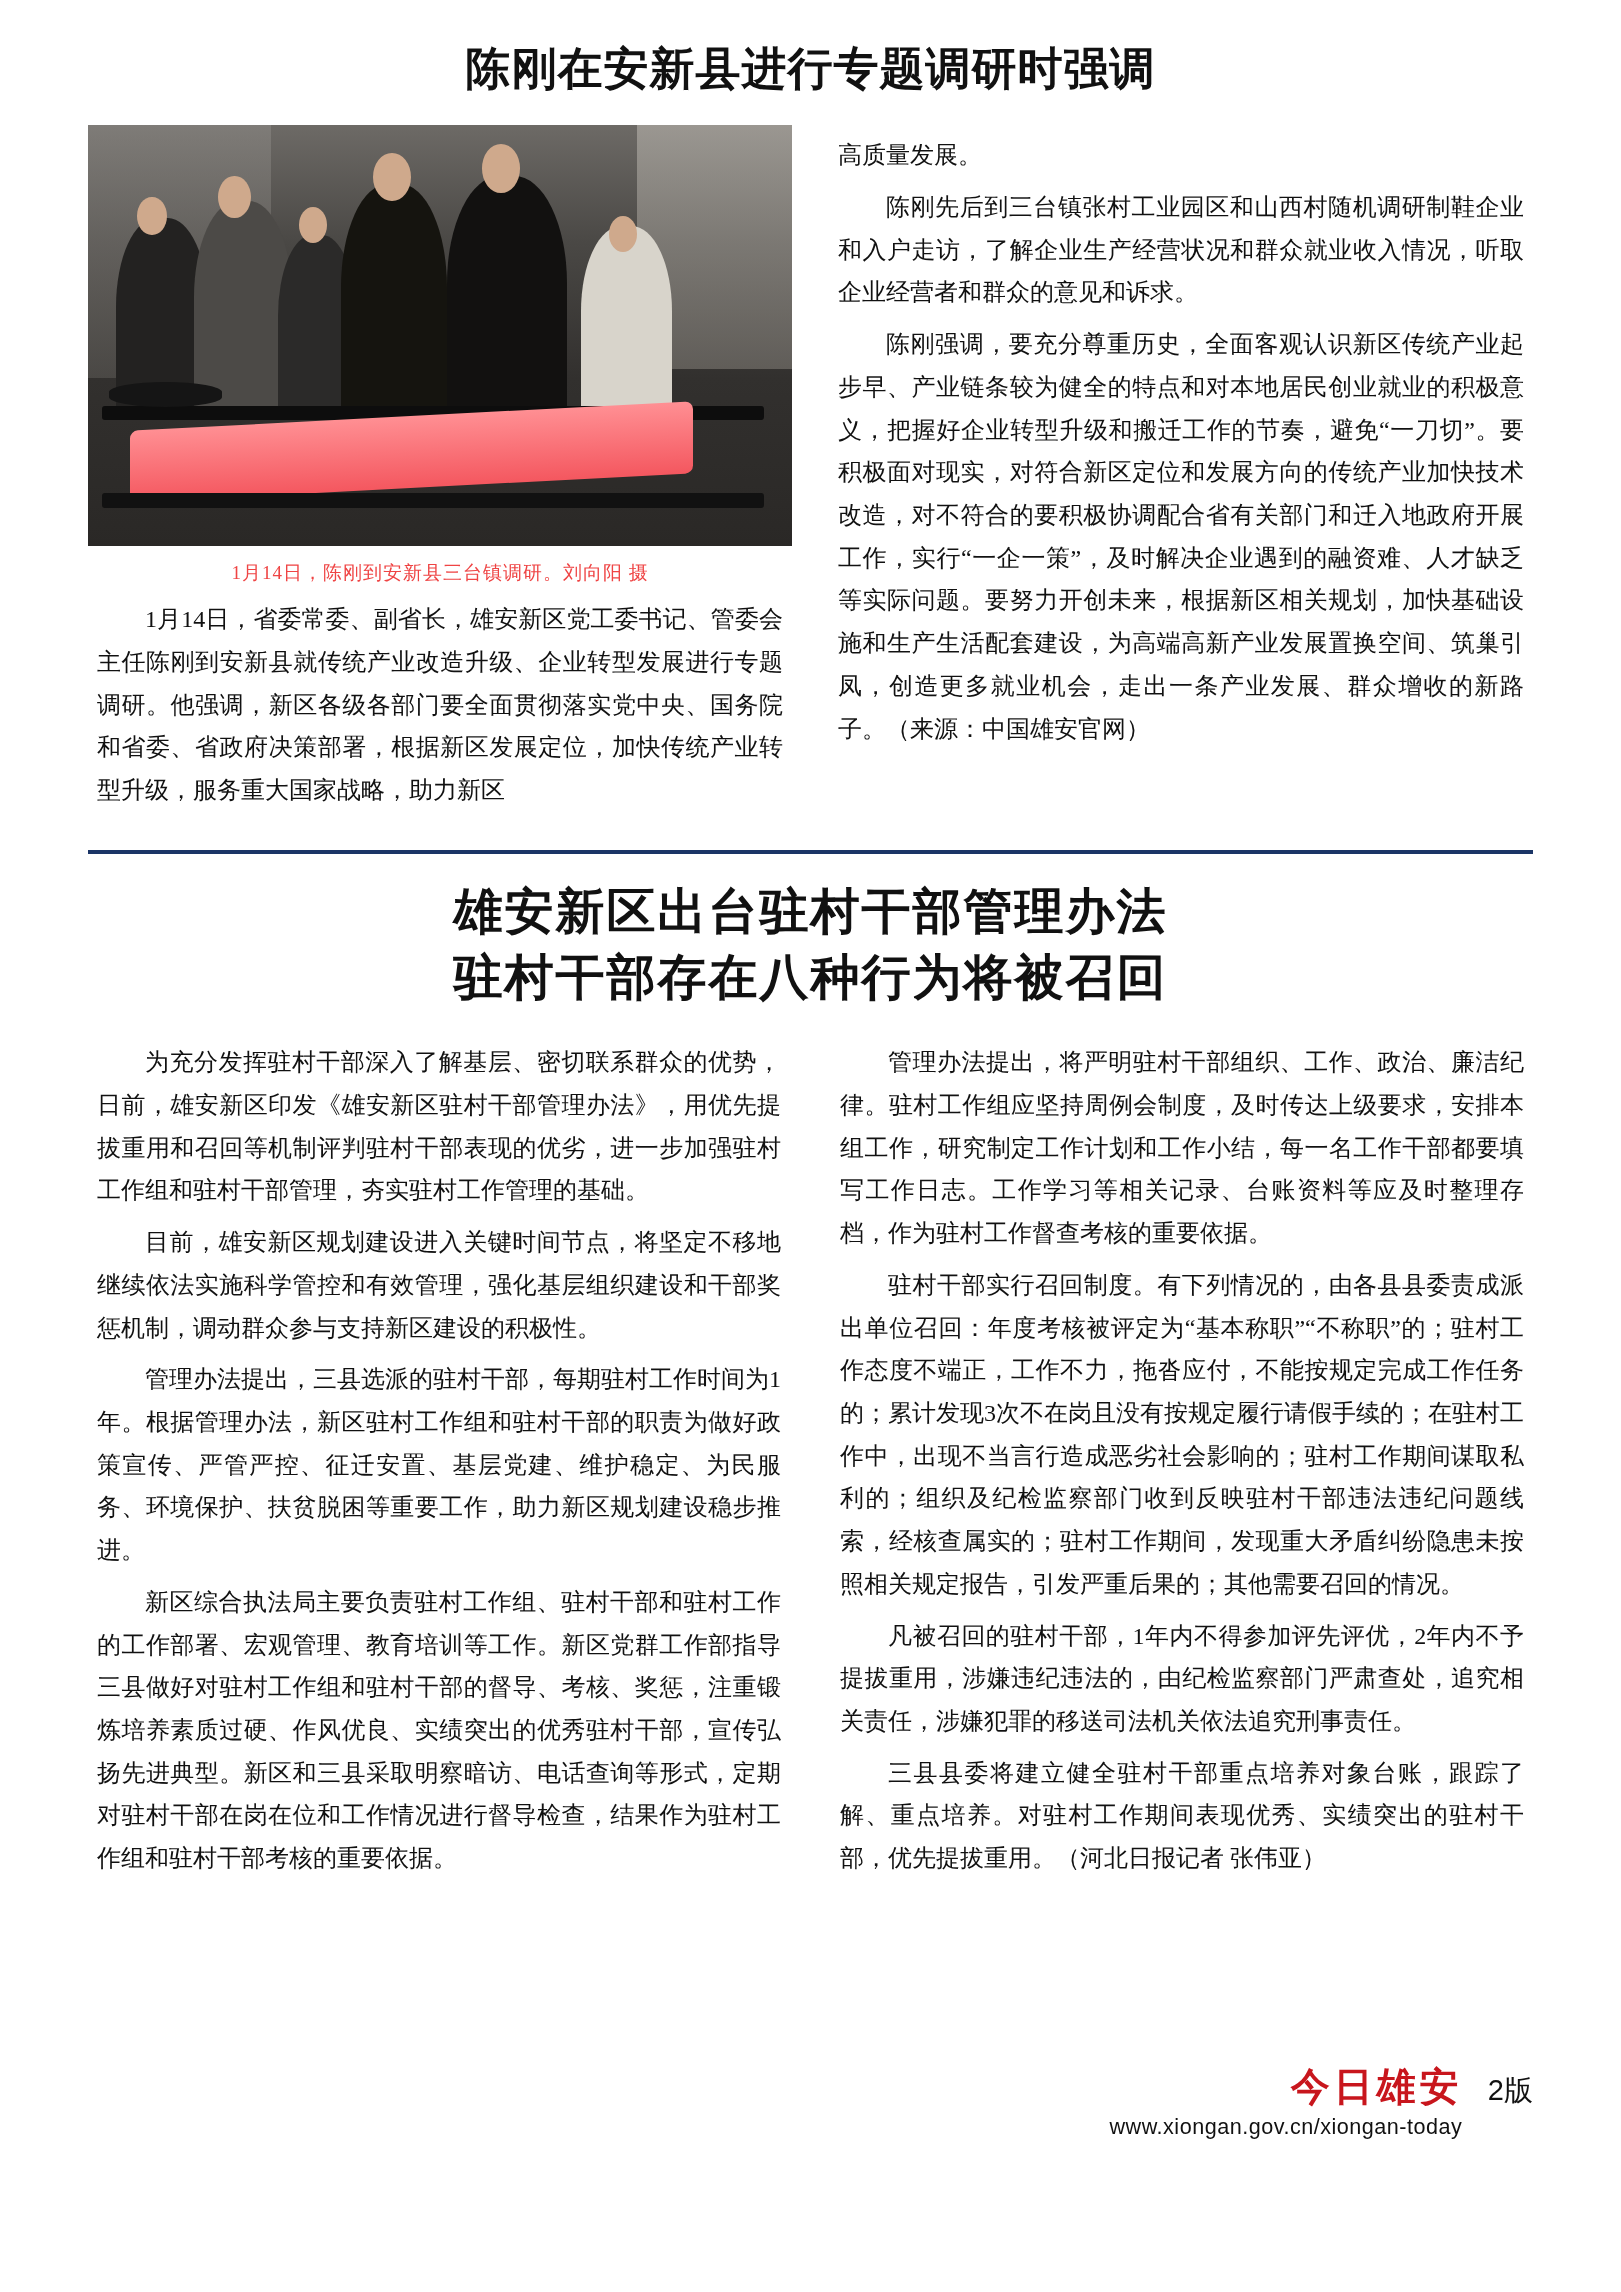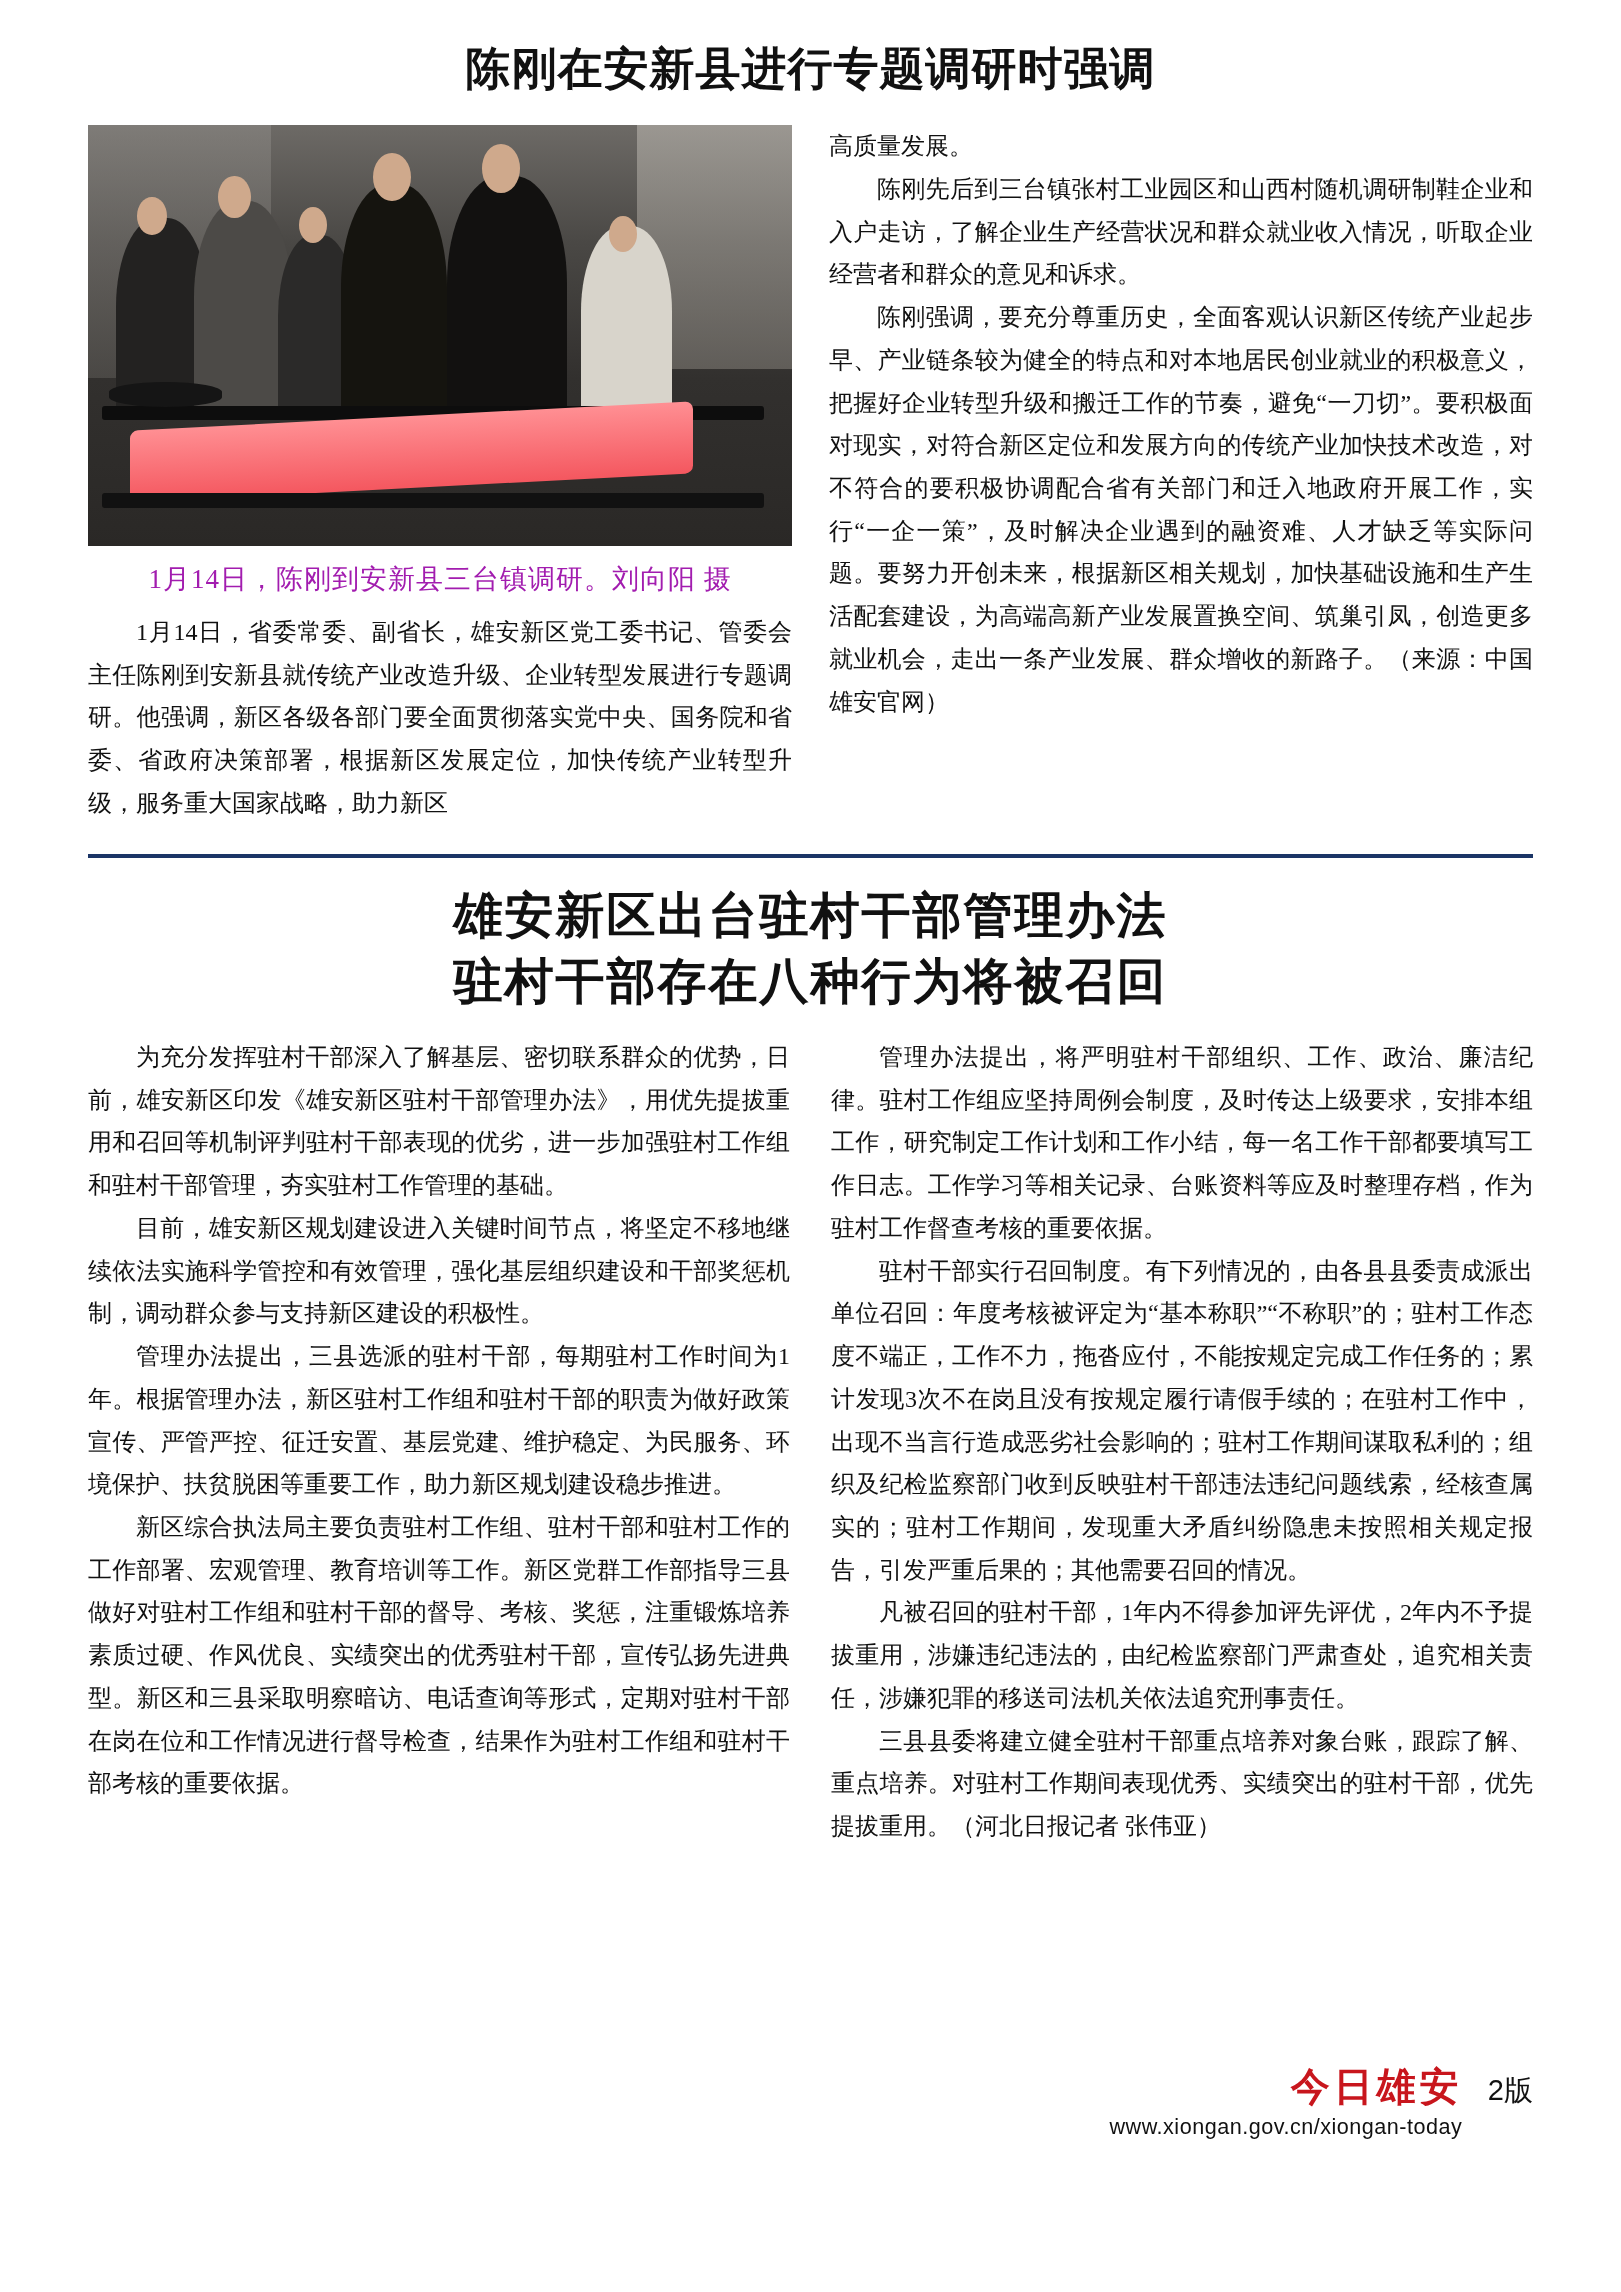--- a/index.html
+++ b/index.html
@@ -40,21 +40,21 @@
     gap:37px;
   }
   .col{
     flex:1;
     font-size:24px;
     line-height:1.78;
     text-align:justify;
     text-justify:inter-ideograph;
     color:#111;
   }
-  .col p{margin:0;text-indent:2em;}
+  .col p{margin:9px;text-indent:2em;}
 
   .photo-wrap{margin-bottom:5.9px;}
   .photo{
     width:100%;
     height:421px;
     position:relative;
     overflow:hidden;
     background:#3d3a38;
   }
   
@@ -106,24 +106,24 @@
     position:absolute;left:2%;right:4%;bottom:9%;height:3.6%;
     background:#111;border-radius:2.9px;
   }
   .photo .roll{
     position:absolute;left:3%;width:16%;bottom:33%;height:6%;
     background:#151515;border-radius:50%/40%;
   }
 
   .caption{
     text-align:center;
-    font-size:27px;
+    font-size:19px;
     line-height:1.6;
     margin:11.8px 0 9.8px;
-    color:#a21caf;
+    color:#ef4444;
     letter-spacing:1px;
   }
 
   
   .sep{
     margin:29px 0 0 0;
     border-top:4.9px solid #1b3566;
   }
 
   

